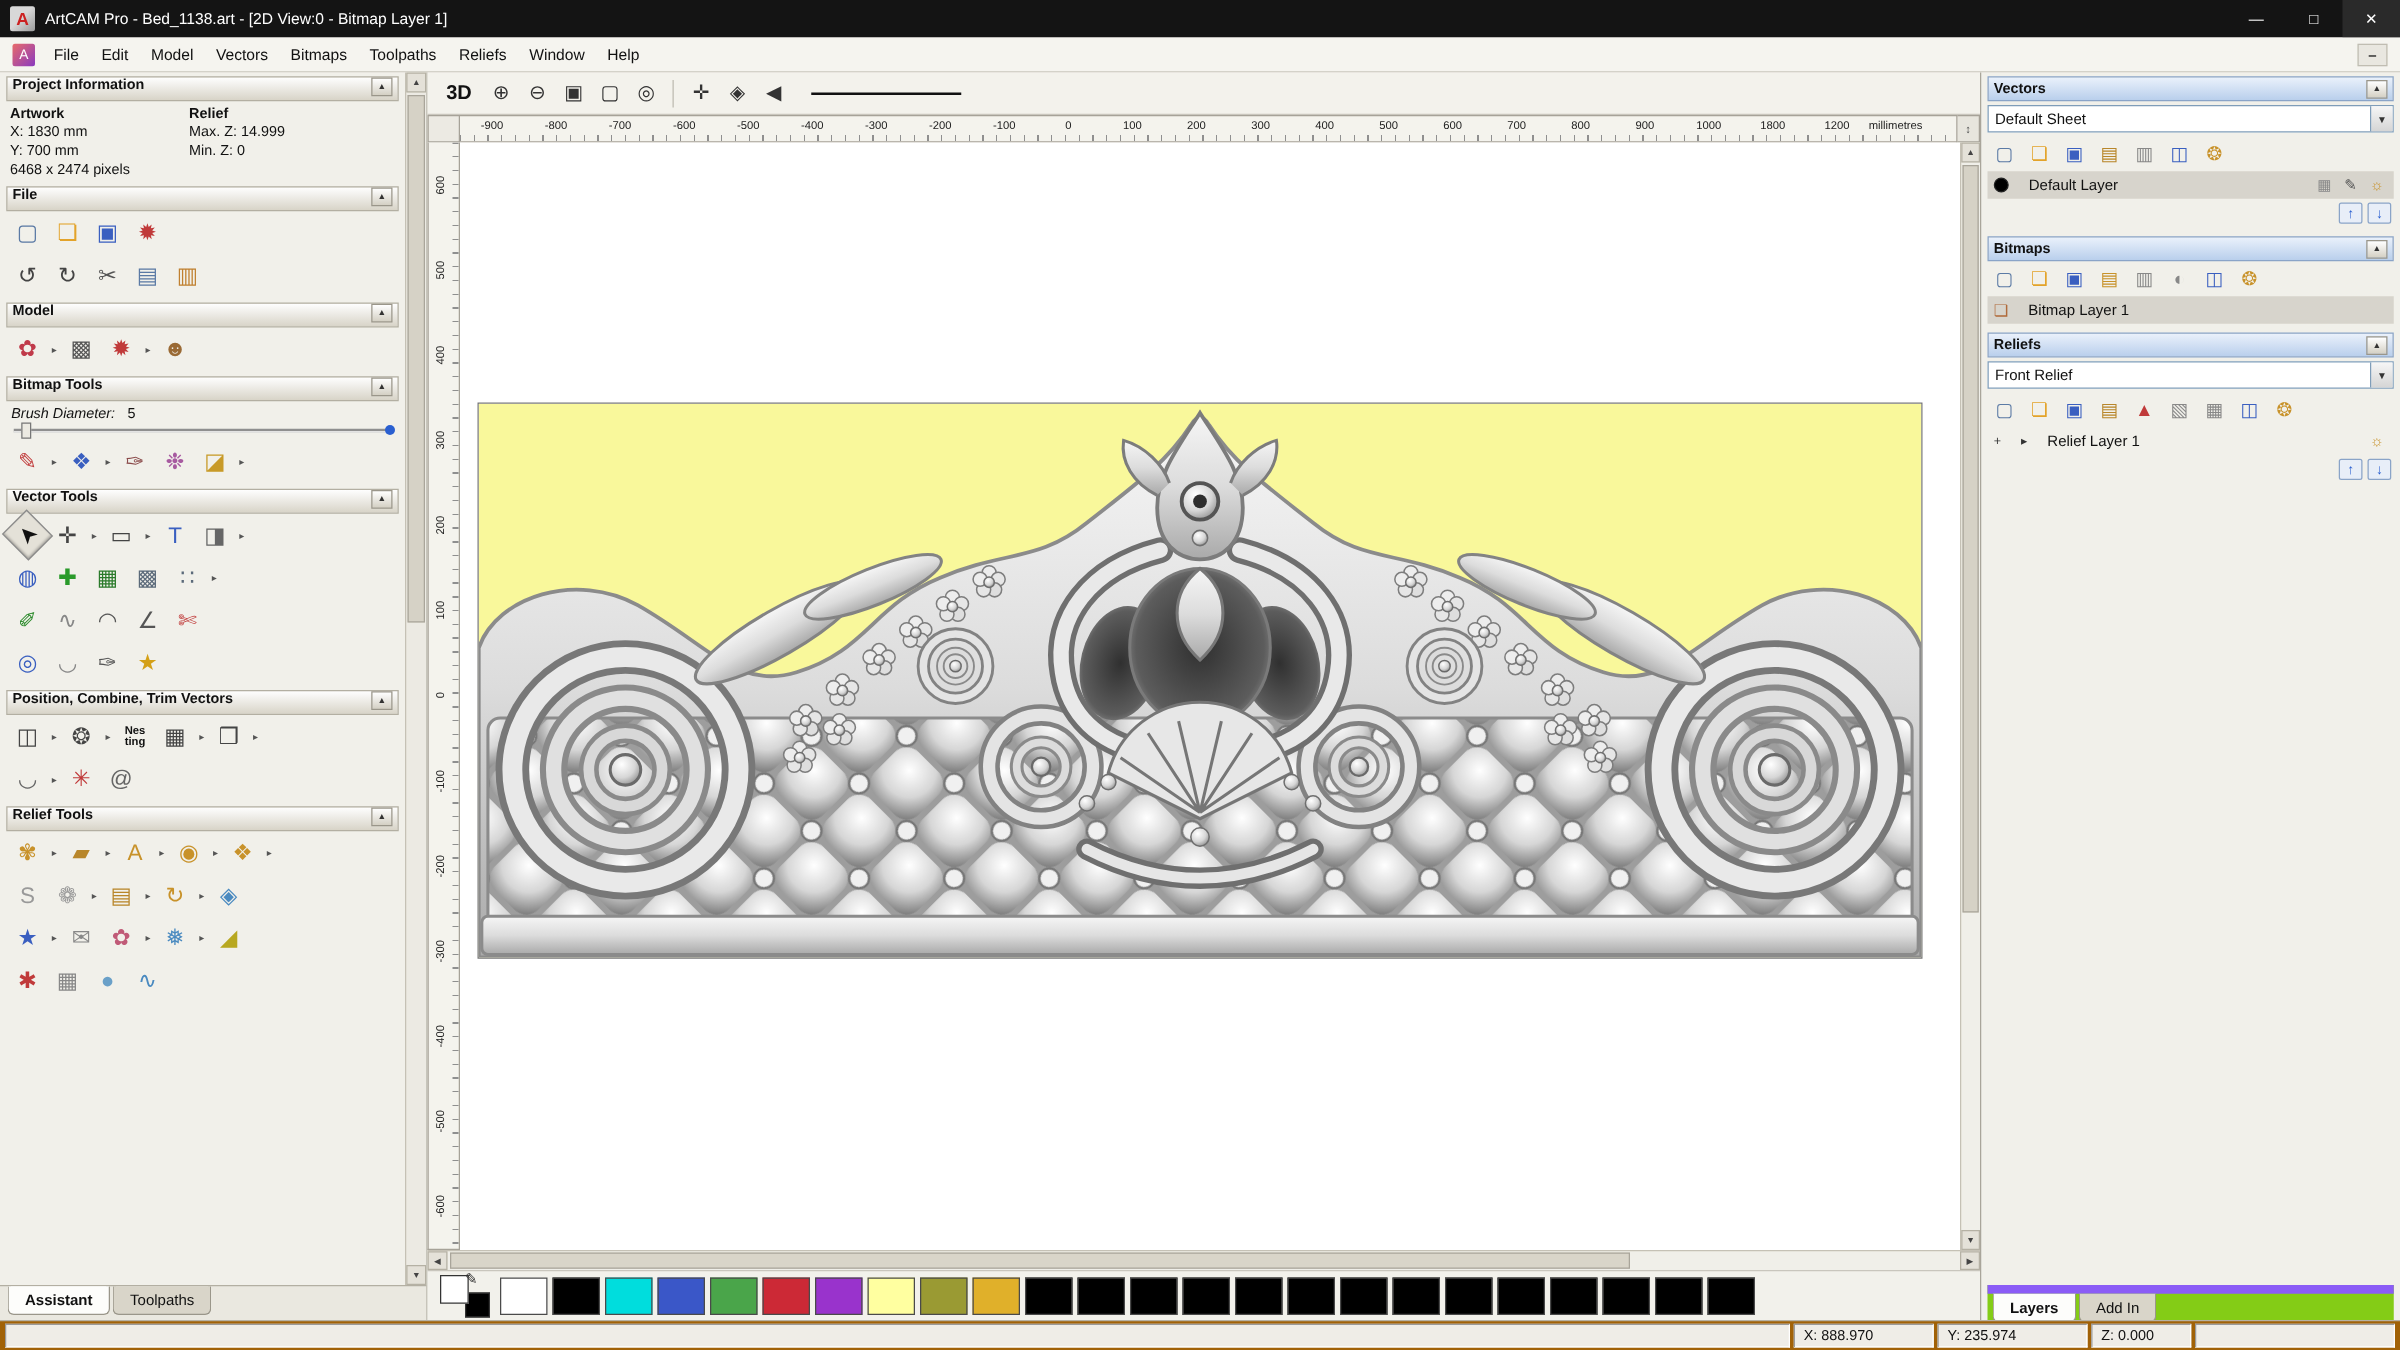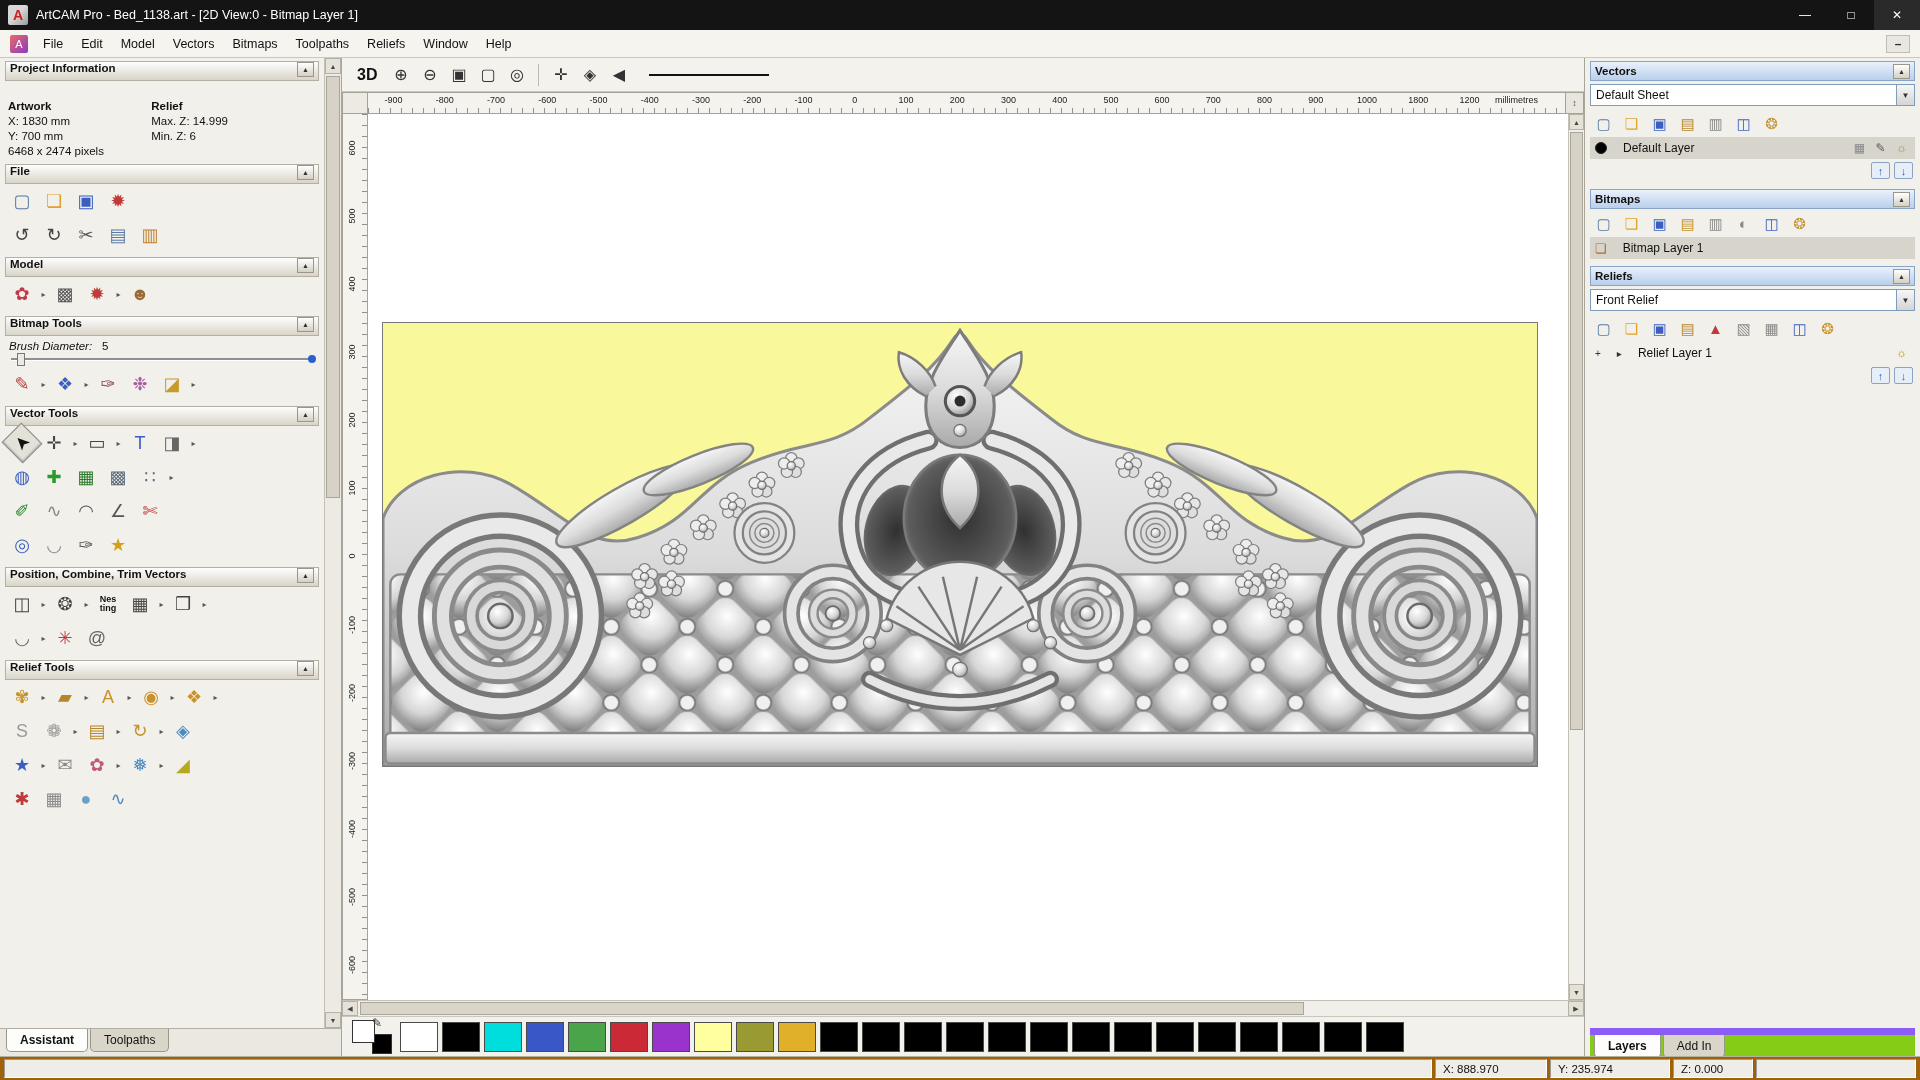--- a/index.html
+++ b/index.html
@@ -24,21 +24,21 @@
   
   .main{flex:1;display:flex;min-height:0}
 
   
   .left-panel{width:342px;background:#f1f0ea;border-right:1px solid #a9a59a;display:flex;flex-direction:column;flex:0 0 auto}
   .lp-body{flex:1;display:flex;min-height:0}
   .lp-content{flex:1;padding:3px 5px;overflow:hidden}
   .sect{margin-bottom:5px}
   .sect-header{height:20px;background:linear-gradient(#fefefe,#d8d4c8);border:1px solid #b3afa2;display:flex;justify-content:space-between;padding:0 4px;font-size:11.5px;font-weight:bold}
   .collapse-btn{width:17px;height:15px;font-size:7px;display:flex;align-items:center;justify-content:center;border:1px solid #9a968a;background:linear-gradient(#fff,#d4d0c4);color:#333}
-  .pi-grid{display:grid;grid-template-columns:1fr 1.15fr;padding:19px 3px 2px 3px;font-size:11.5px;row-gap:3px}
+  .pi-grid{display:grid;grid-template-columns:1fr 1.15fr;padding:4px 3px 2px 3px;font-size:11.5px;row-gap:3px}
   .pi-head{font-weight:bold}
   .icon-row{display:flex;align-items:center;gap:2px;padding:3px 2px}
   .tool-icon{width:30px;height:28px;display:flex;align-items:center;justify-content:center;font-size:18px;line-height:1;cursor:default}
   .tool-icon.pressed{border:1px solid #8a8a8a;background:#e4e1d8;box-shadow:inset 1px 1px 2px rgba(0,0,0,.25)}
   .tiny-label{font-size:9px !important;font-weight:bold;white-space:pre-line;text-align:center}
   .drop-arrow{width:9px;font-size:8px;color:#555;text-align:center}
   .slider-head{display:flex;gap:10px;align-items:center;padding:4px 4px 2px 4px;font-size:11.5px}
   .brush-label{font-weight:normal;font-style:italic}
   .slider-line{padding:4px 6px 6px 6px}
   .slider-track{position:relative;height:3px;background:#8f8f8f;border-bottom:1px solid #fff}
@@ -156,21 +156,21 @@
             <div class="sect-header">
               <span>Project Information</span>
               <span class="collapse-btn">▲</span>
             </div>
             <div class="pi-grid">
               <span class="pi-head">Artwork</span>
               <span class="pi-head">Relief</span>
               <span>X: 1830 mm</span>
               <span>Max. Z: 14.999</span>
               <span>Y: 700 mm</span>
-              <span>Min. Z: 6</span>
+              <span>Min. Z: 0</span>
               <span>6468 x 2474 pixels</span>
               <span></span>
             </div>
           </div>
 
           <div class="sect">
             <div class="sect-header">
               <span>File</span>
               <span class="collapse-btn">▲</span>
             </div>

